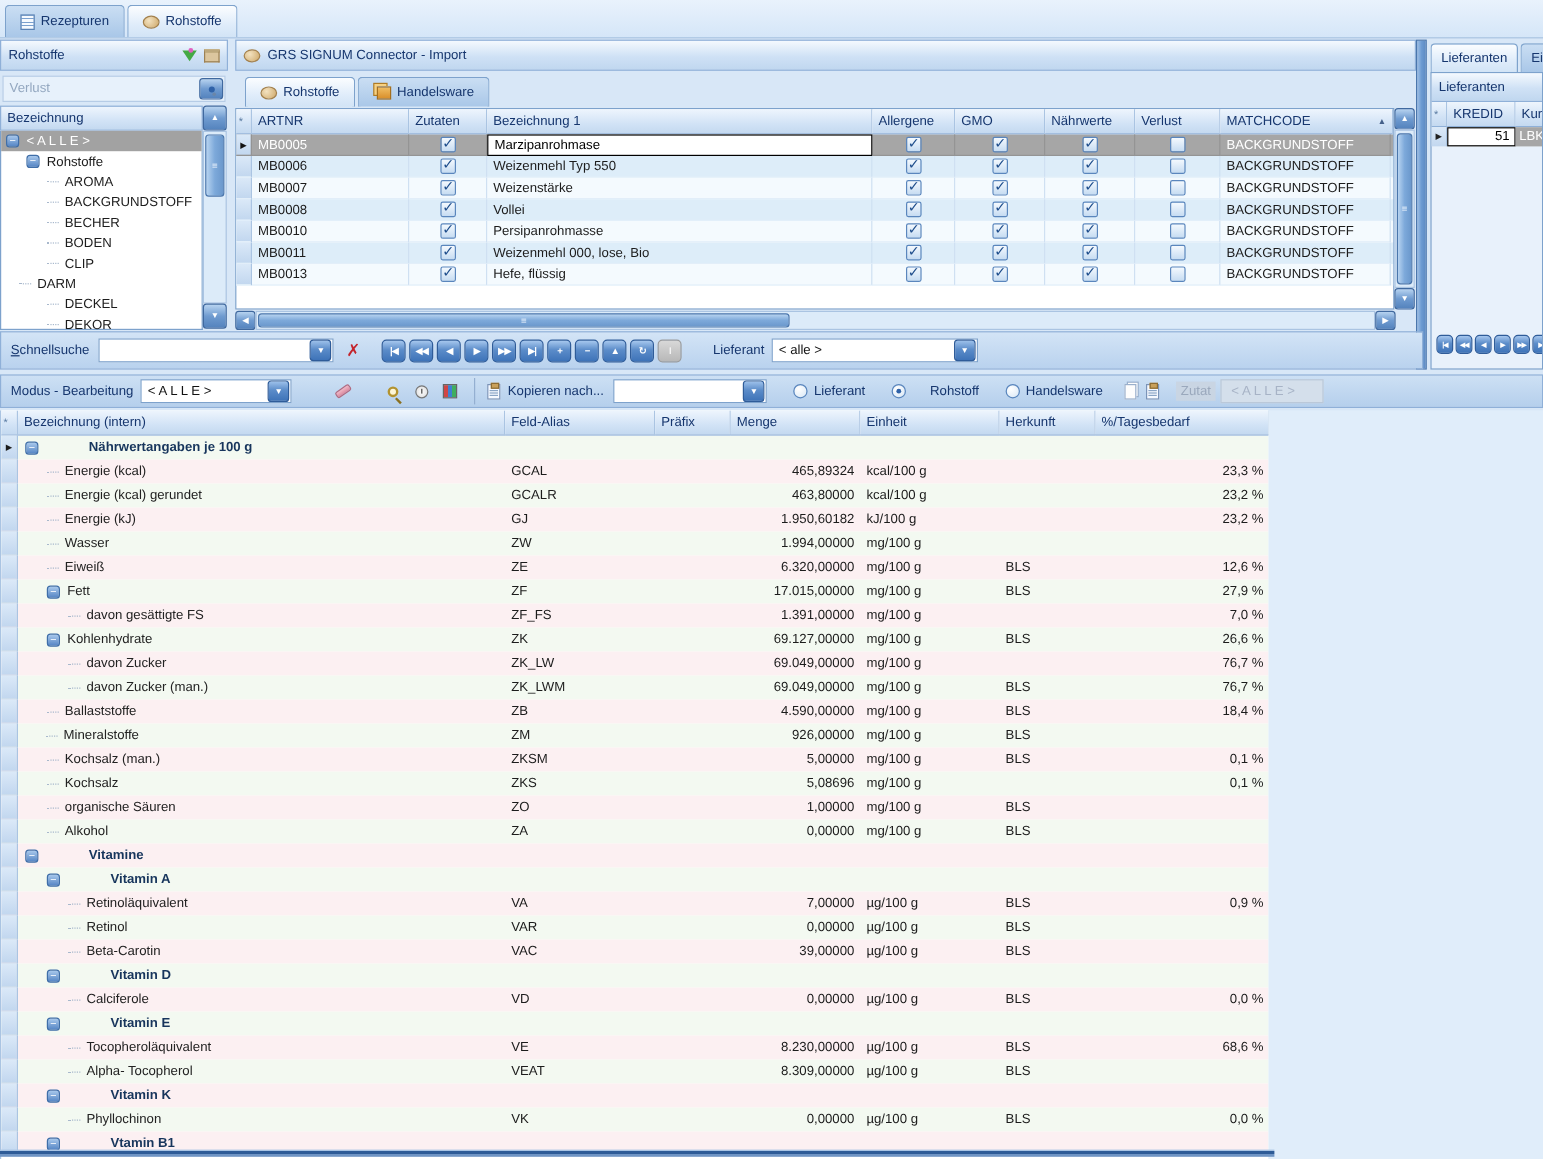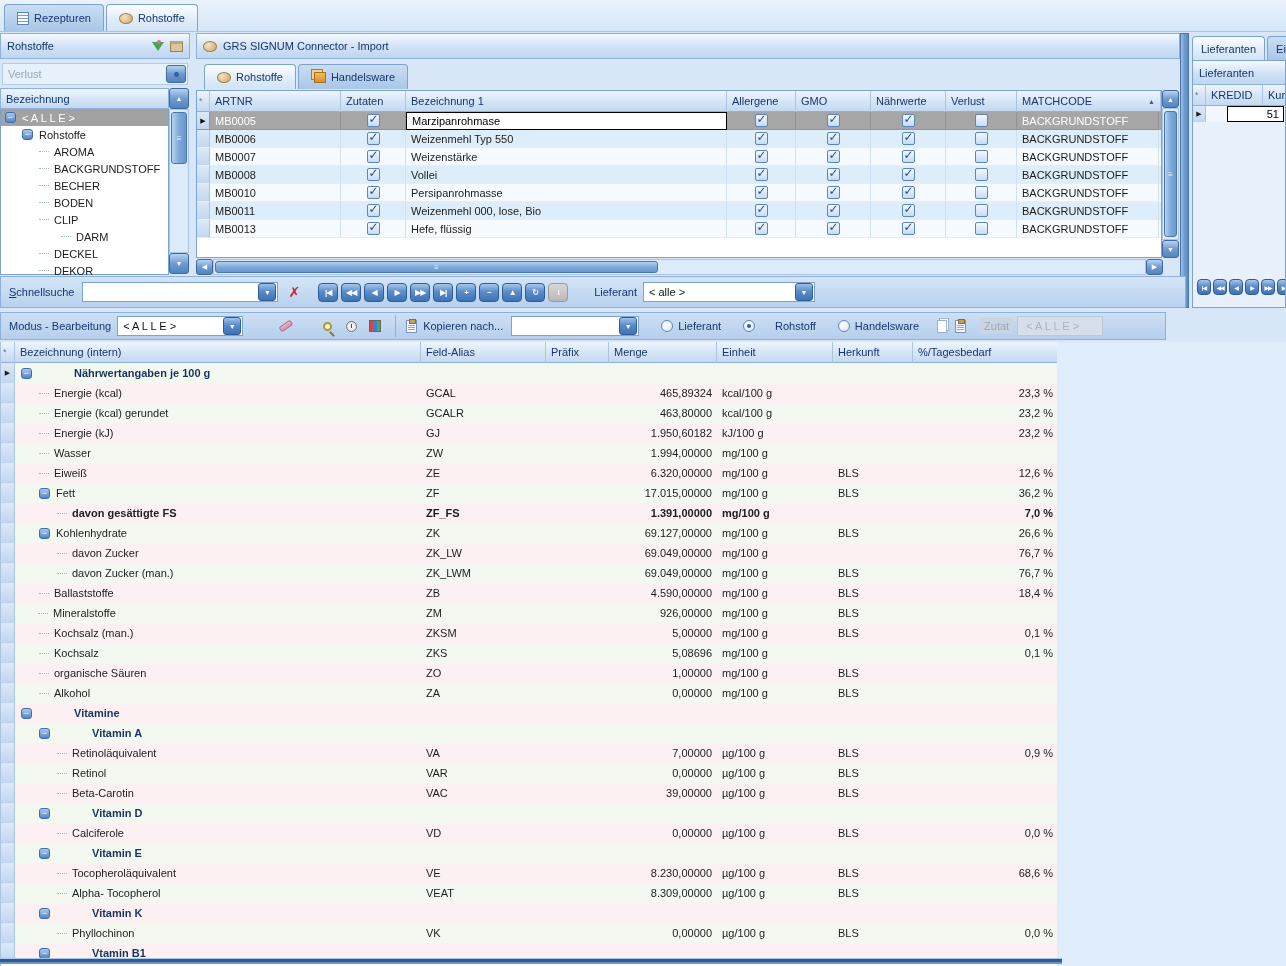--- a/index.html
+++ b/index.html
@@ -202,21 +202,21 @@
         <span>BECHER</span>
       </div>
       <div class="tree-item" style="padding-left: 38px;">
         <span class="stub"></span>
         <span>BODEN</span>
       </div>
       <div class="tree-item" style="padding-left: 38px;">
         <span class="stub"></span>
         <span>CLIP</span>
       </div>
-      <div class="tree-item" style="padding-left: 60px;">
+      <div class="tree-item" style="padding-left: 15px;">
         <span class="stub"></span>
         <span>DARM</span>
       </div>
       <div class="tree-item" style="padding-left: 38px;">
         <span class="stub"></span>
         <span>DECKEL</span>
       </div>
       <div class="tree-item" style="padding-left: 38px;">
         <span class="stub"></span>
         <span>DEKOR</span>
@@ -463,40 +463,40 @@
     </div>
     <div style="display:grid;grid-template-columns:13px 57px 40px;height:21px;">
       <div class="hcell" style="padding:0 2px;font-size:9px;color:#55779f;">*</div>
       <div class="hcell">
           <span>KREDID</span>
         </div>
       <div class="hcell">
           <span>Kurz</span>
         </div>
     </div>
-    <div style="display:grid;grid-template-columns:13px 57px 40px;height:16px;background:#f2f8fd;gap:21px;">
+    <div style="display:grid;grid-template-columns:13px 57px 40px;height:16px;background:#f2f8fd;">
       <div class="rowsel" style="display:flex;align-items:center;justify-content:center;">▶</div>
       <div class="focuscell" style="display:flex;align-items:center;justify-content:flex-end;padding:0 4px;">
           <span>51</span>
         </div>
       <div style="background:#a6a6a6;color:#fff;display:flex;align-items:center;padding:0 3px;">
           <span>LBK</span>
         </div>
     </div>
     <div style="position:absolute;left:4px;top:218px;display:flex;gap:2px;">
         <div class="nbtn" style="width: 14px; height: 16px; font-size: 6px;">|◀</div>
         <div class="nbtn" style="width: 14px; height: 16px; font-size: 6px;">◀◀</div>
         <div class="nbtn" style="width: 14px; height: 16px; font-size: 6px;">◀</div>
         <div class="nbtn" style="width: 14px; height: 16px; font-size: 6px;">▶</div>
         <div class="nbtn" style="width: 14px; height: 16px; font-size: 6px;">▶▶</div>
         <div class="nbtn" style="width: 14px; height: 16px; font-size: 6px;">▶|</div>
       </div>
   </div>
 
-  <div class="abs" style="left:0;top:312px;width:1166px;height:28px;background:linear-gradient(#cde0f4,#b5cfec);border:1px solid #8fb0d8;display:flex;align-items:center;">
+  <div class="abs" style="left:0;top:312px;width:1286px;height:28px;background:linear-gradient(#cde0f4,#b5cfec);border:1px solid #8fb0d8;display:flex;align-items:center;">
     <span class="navy" style="margin-left:8px;">Modus - Bearbeitung</span>
     <div class="combo" style="width:126px;margin-left:6px;">
       <span class="cval">&lt; A L L E &gt;</span>
       <span class="carr">▼</span>
     </div>
     <span class="ic ic-eraser" style="margin-left:36px;"></span>
     <span class="ic ic-magnifier" style="margin-left:30px;"></span>
     <span class="ic ic-clock" style="margin-left:14px;"></span>
     <span class="ic ic-book" style="margin-left:12px;"></span>
     <span class="vsep" style="margin-left:14px;"></span>
@@ -630,23 +630,23 @@
           <div class="dcell dsel"></div>
           <div class="dcell" style="padding-left: 24px;">
             <span class="minus">−</span>
             <span class="dlabel">Fett</span>
           </div>
           <div class="dcell">ZF</div>
           <div class="dcell"></div>
           <div class="dcell num">17.015,00000</div>
           <div class="dcell">mg/100 g</div>
           <div class="dcell">BLS</div>
-          <div class="dcell num">36,2 %</div>
-        </div>
-        <div class="drow dpink" style="grid-template-columns: 14px 406px 125px 63px 108px 116px 80px 145px; font-weight: bold;">
+          <div class="dcell num">27,9 %</div>
+        </div>
+        <div class="drow dpink" style="grid-template-columns: 14px 406px 125px 63px 108px 116px 80px 145px;">
           <div class="dcell dsel"></div>
           <div class="dcell" style="padding-left: 42px;">
             <span class="stub"></span>
             <span class="dlabel">davon gesättigte FS</span>
           </div>
           <div class="dcell">ZF_FS</div>
           <div class="dcell"></div>
           <div class="dcell num">1.391,00000</div>
           <div class="dcell">mg/100 g</div>
           <div class="dcell"></div>

